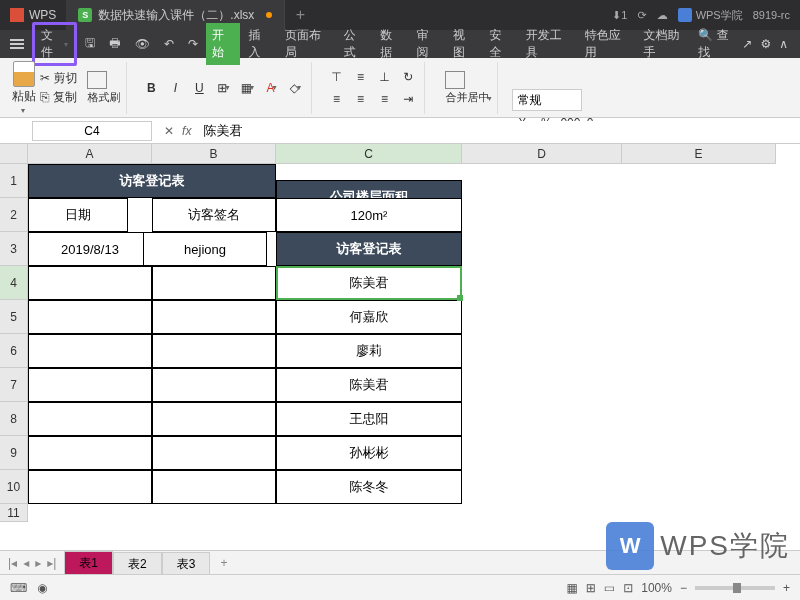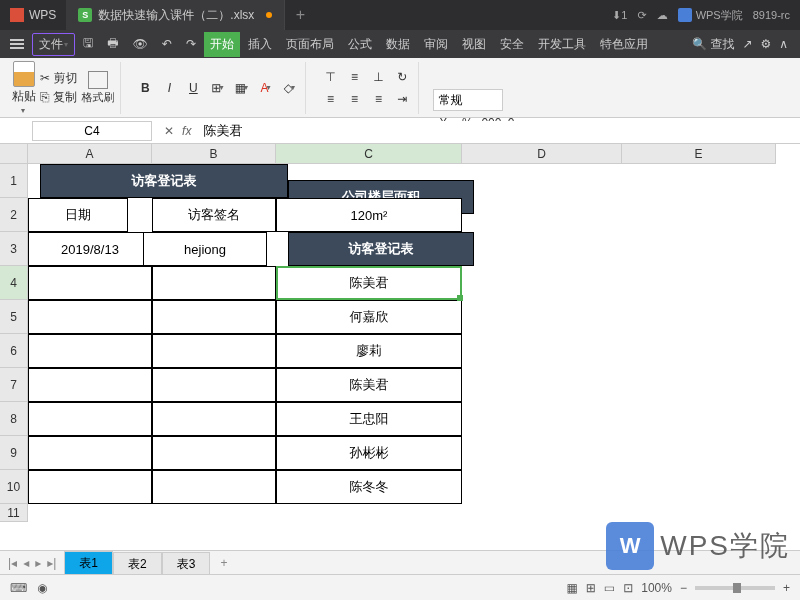--- a/index.html
+++ b/index.html
@@ -14,68 +14,68 @@
 .tab-dot { width: 6px; height: 6px; background: #ff9800; border-radius: 50%; margin-left: 6px; }
 .newtab { width: 30px; text-align: center; color: #888; font-size: 16px; }
 .title-spacer { flex: 1; }
 .title-right { display: flex; align-items: center; gap: 10px; padding-right: 10px; font-size: 11px; }
 .title-right span { color: #aaa; }
 .wps-academy { display: flex; align-items: center; gap: 4px; }
 .wps-academy-icon { width: 14px; height: 14px; background: #4a7fd8; border-radius: 2px; }
 
 .menubar { background: #3a3a3d; height: 28px; display: flex; align-items: center; color: #ccc; font-size: 12px; padding: 0 4px; gap: 2px; }
 .menu-btn { padding: 2px 6px; display: flex; align-items: center; gap: 3px; }
-.menu-btn.file { border: 1px solid #8b5cf6; border-radius: 2px; }
+.menu-btn.file { border: 3px solid #8b5cf6; border-radius: 2px; }
 .menu-tab { padding: 4px 6px; cursor: pointer; }
 .menu-tab.active { background: #4caf50; color: #fff; }
 .menu-spacer { flex: 1; }
 .menu-right { display: flex; align-items: center; gap: 8px; padding-right: 8px; }
 .hamburger { display: inline-block; width: 14px; height: 10px; border-top: 2px solid #ccc; border-bottom: 2px solid #ccc; position: relative; }
 .hamburger::before { content: ""; position: absolute; top: 2px; left: 0; right: 0; border-top: 2px solid #ccc; }
 
 .ribbon { background: #f3f3f3; height: 60px; border-bottom: 1px solid #ccc; display: flex; align-items: center; padding: 4px 6px; gap: 8px; font-size: 12px; color: #333; }
 .rgroup { display: flex; flex-direction: column; gap: 2px; padding: 0 6px; border-right: 1px solid #ddd; height: 52px; justify-content: center; }
 .rgroup.noline { border-right: none; }
 .rrow { display: flex; align-items: center; gap: 4px; }
 .paste { display: flex; flex-direction: column; align-items: center; gap: 1px; }
 .paste-ico { width: 22px; height: 26px; background: linear-gradient(#fff 40%, #e8a848 40%); border: 1px solid #999; border-radius: 2px; }
 .font-select { border: 1px solid #ccc; background: #fff; height: 22px; font-size: 12px; padding: 0 4px; }
 .font-name { width: 110px; }
 .font-size { width: 40px; }
 .btnlet { width: 20px; height: 20px; display: inline-flex; align-items: center; justify-content: center; border: 1px solid transparent; font-size: 12px; }
 .dropdown-arrow { font-size: 8px; color: #666; margin-left: -2px; }
-.biglabel { display: flex; flex-direction: column; align-items: center; font-size: 11px; gap: 1px; }
+.biglabel { display: flex; flex-direction: column; font-size: 11px; gap: 1px; margin-left: 6px; }
 .big-ico { width: 20px; height: 18px; border: 1px solid #888; }
 .fmt-select { border: 1px solid #ccc; background: #fff; height: 22px; width: 70px; font-size: 12px; padding: 0 4px; margin-top: 47px; }
 
 .namebox-row { height: 26px; border-bottom: 1px solid #ccc; display: flex; align-items: center; background: #fff; font-size: 12px; }
 .nb-left { width: 28px; }
 .namebox { width: 120px; border: 1px solid #ccc; height: 20px; text-align: center; margin: 0 4px; font-size: 12px; }
 .fx-icons { display: flex; gap: 8px; padding: 0 8px; color: #666; align-items: center; }
 .formula-input { flex: 1; border: none; height: 20px; font-size: 13px; padding: 0 4px; outline: none; }
 
 .sheet-area { position: relative; height: 410px; overflow: hidden; background: #fff; }
 .corner { position: absolute; left: 0; top: 0; width: 28px; height: 20px; background: #e8e8e8; border-right: 1px solid #ccc; border-bottom: 1px solid #ccc; }
 .colheaders { position: absolute; left: 28px; top: 0; height: 20px; display: flex; }
 .colh { background: #e8e8e8; border-right: 1px solid #ccc; border-bottom: 1px solid #ccc; text-align: center; font-size: 12px; line-height: 20px; color: #333; }
 .colh.sel { background: #d4e8d4; }
 .rowheaders { position: absolute; left: 0; top: 20px; width: 28px; }
 .rowh { background: #e8e8e8; border-right: 1px solid #ccc; border-bottom: 1px solid #ccc; text-align: center; font-size: 12px; color: #333; display: flex; align-items: center; justify-content: center; }
 .rowh.sel { background: #d4e8d4; }
 .cells { position: absolute; left: 28px; top: 20px; }
 .cell { position: absolute; border-right: 1px solid #eee; border-bottom: 1px solid #eee; display: flex; align-items: center; justify-content: center; font-size: 13px; }
-.thead { background: #3d4a5c; color: #fff; font-weight: bold; border: 1px solid #000; margin-left: 12px; }
+.thead { background: #3d4a5c; color: #fff; font-weight: bold; border: 1px solid #000; }
 .tcell { background: #fff; border: 1px solid #000; }
 .active-cell { position: absolute; border: 2px solid #4caf50; pointer-events: none; }
 .active-handle { position: absolute; width: 6px; height: 6px; background: #4caf50; right: -3px; bottom: -3px; }
 
 .sheet-tabs { position: absolute; bottom: 26px; left: 0; right: 0; height: 24px; background: #f3f3f3; border-top: 1px solid #ccc; display: flex; align-items: center; font-size: 12px; }
 .stab-nav { display: flex; gap: 6px; padding: 0 8px; color: #888; }
 .stab { padding: 3px 14px; border: 1px solid #ccc; border-bottom: none; background: #e8e8e8; margin-top: 2px; }
-.stab.active { background: #0ea5e9; border-bottom: 1px solid #fff; }
+.stab.active { background: #be185d; border-bottom: 1px solid #fff; }
 .stab-add { padding: 0 10px; color: #888; }
 
 .statusbar { position: absolute; bottom: 0; left: 0; right: 0; height: 26px; background: #f3f3f3; border-top: 1px solid #ccc; display: flex; align-items: center; font-size: 12px; color: #555; }
 .sb-left { padding: 0 10px; display: flex; gap: 10px; }
 .sb-spacer { flex: 1; }
 .sb-right { display: flex; align-items: center; gap: 8px; padding-right: 10px; }
 .zoom-slider { width: 80px; height: 4px; background: #ccc; position: relative; }
 .zoom-thumb { position: absolute; left: 38px; top: -3px; width: 8px; height: 10px; background: #888; }
 
 .watermark { position: absolute; right: 10px; bottom: 30px; display: flex; align-items: center; gap: 6px; opacity: 0.9; }
@@ -125,20 +125,21 @@
   <span class="menu-tab active">开始</span>
   <span class="menu-tab">插入</span>
   <span class="menu-tab">页面布局</span>
   <span class="menu-tab">公式</span>
   <span class="menu-tab">数据</span>
   <span class="menu-tab">审阅</span>
   <span class="menu-tab">视图</span>
   <span class="menu-tab">安全</span>
   <span class="menu-tab">开发工具</span>
   <span class="menu-tab">特色应用</span>
+  <span class="menu-tab">文档助手</span>
   <div class="menu-spacer"></div>
   <div class="menu-right">
     <span>🔍 <span>查找</span></span>
     <span>↗</span>
     <span>⚙</span>
     <span>∧</span>
   </div>
 </div>
 
 <div class="ribbon">
@@ -175,20 +176,26 @@
       <span class="btnlet">⊤</span>
       <span class="btnlet">≡</span>
       <span class="btnlet">⊥</span>
       <span class="btnlet">↻</span>
     </div>
     <div class="rrow">
       <span class="btnlet">≡</span>
       <span class="btnlet">≡</span>
       <span class="btnlet">≡</span>
       <span class="btnlet">⇥</span>
+    </div>
+  </div>
+  <div class="rgroup">
+    <div class="biglabel">
+      <div class="big-ico"></div>
+      <span><span>合并居中</span><span class="dropdown-arrow">▾</span></span>
     </div>
   </div>
   <div class="rgroup noline">
     <div class="rrow">
         <input class="fmt-select" value="常规" style="">
       </div>
     <div class="rrow">
       <span class="btnlet">¥</span>
       <span class="btnlet">%</span>
       <span class="btnlet">000</span>

